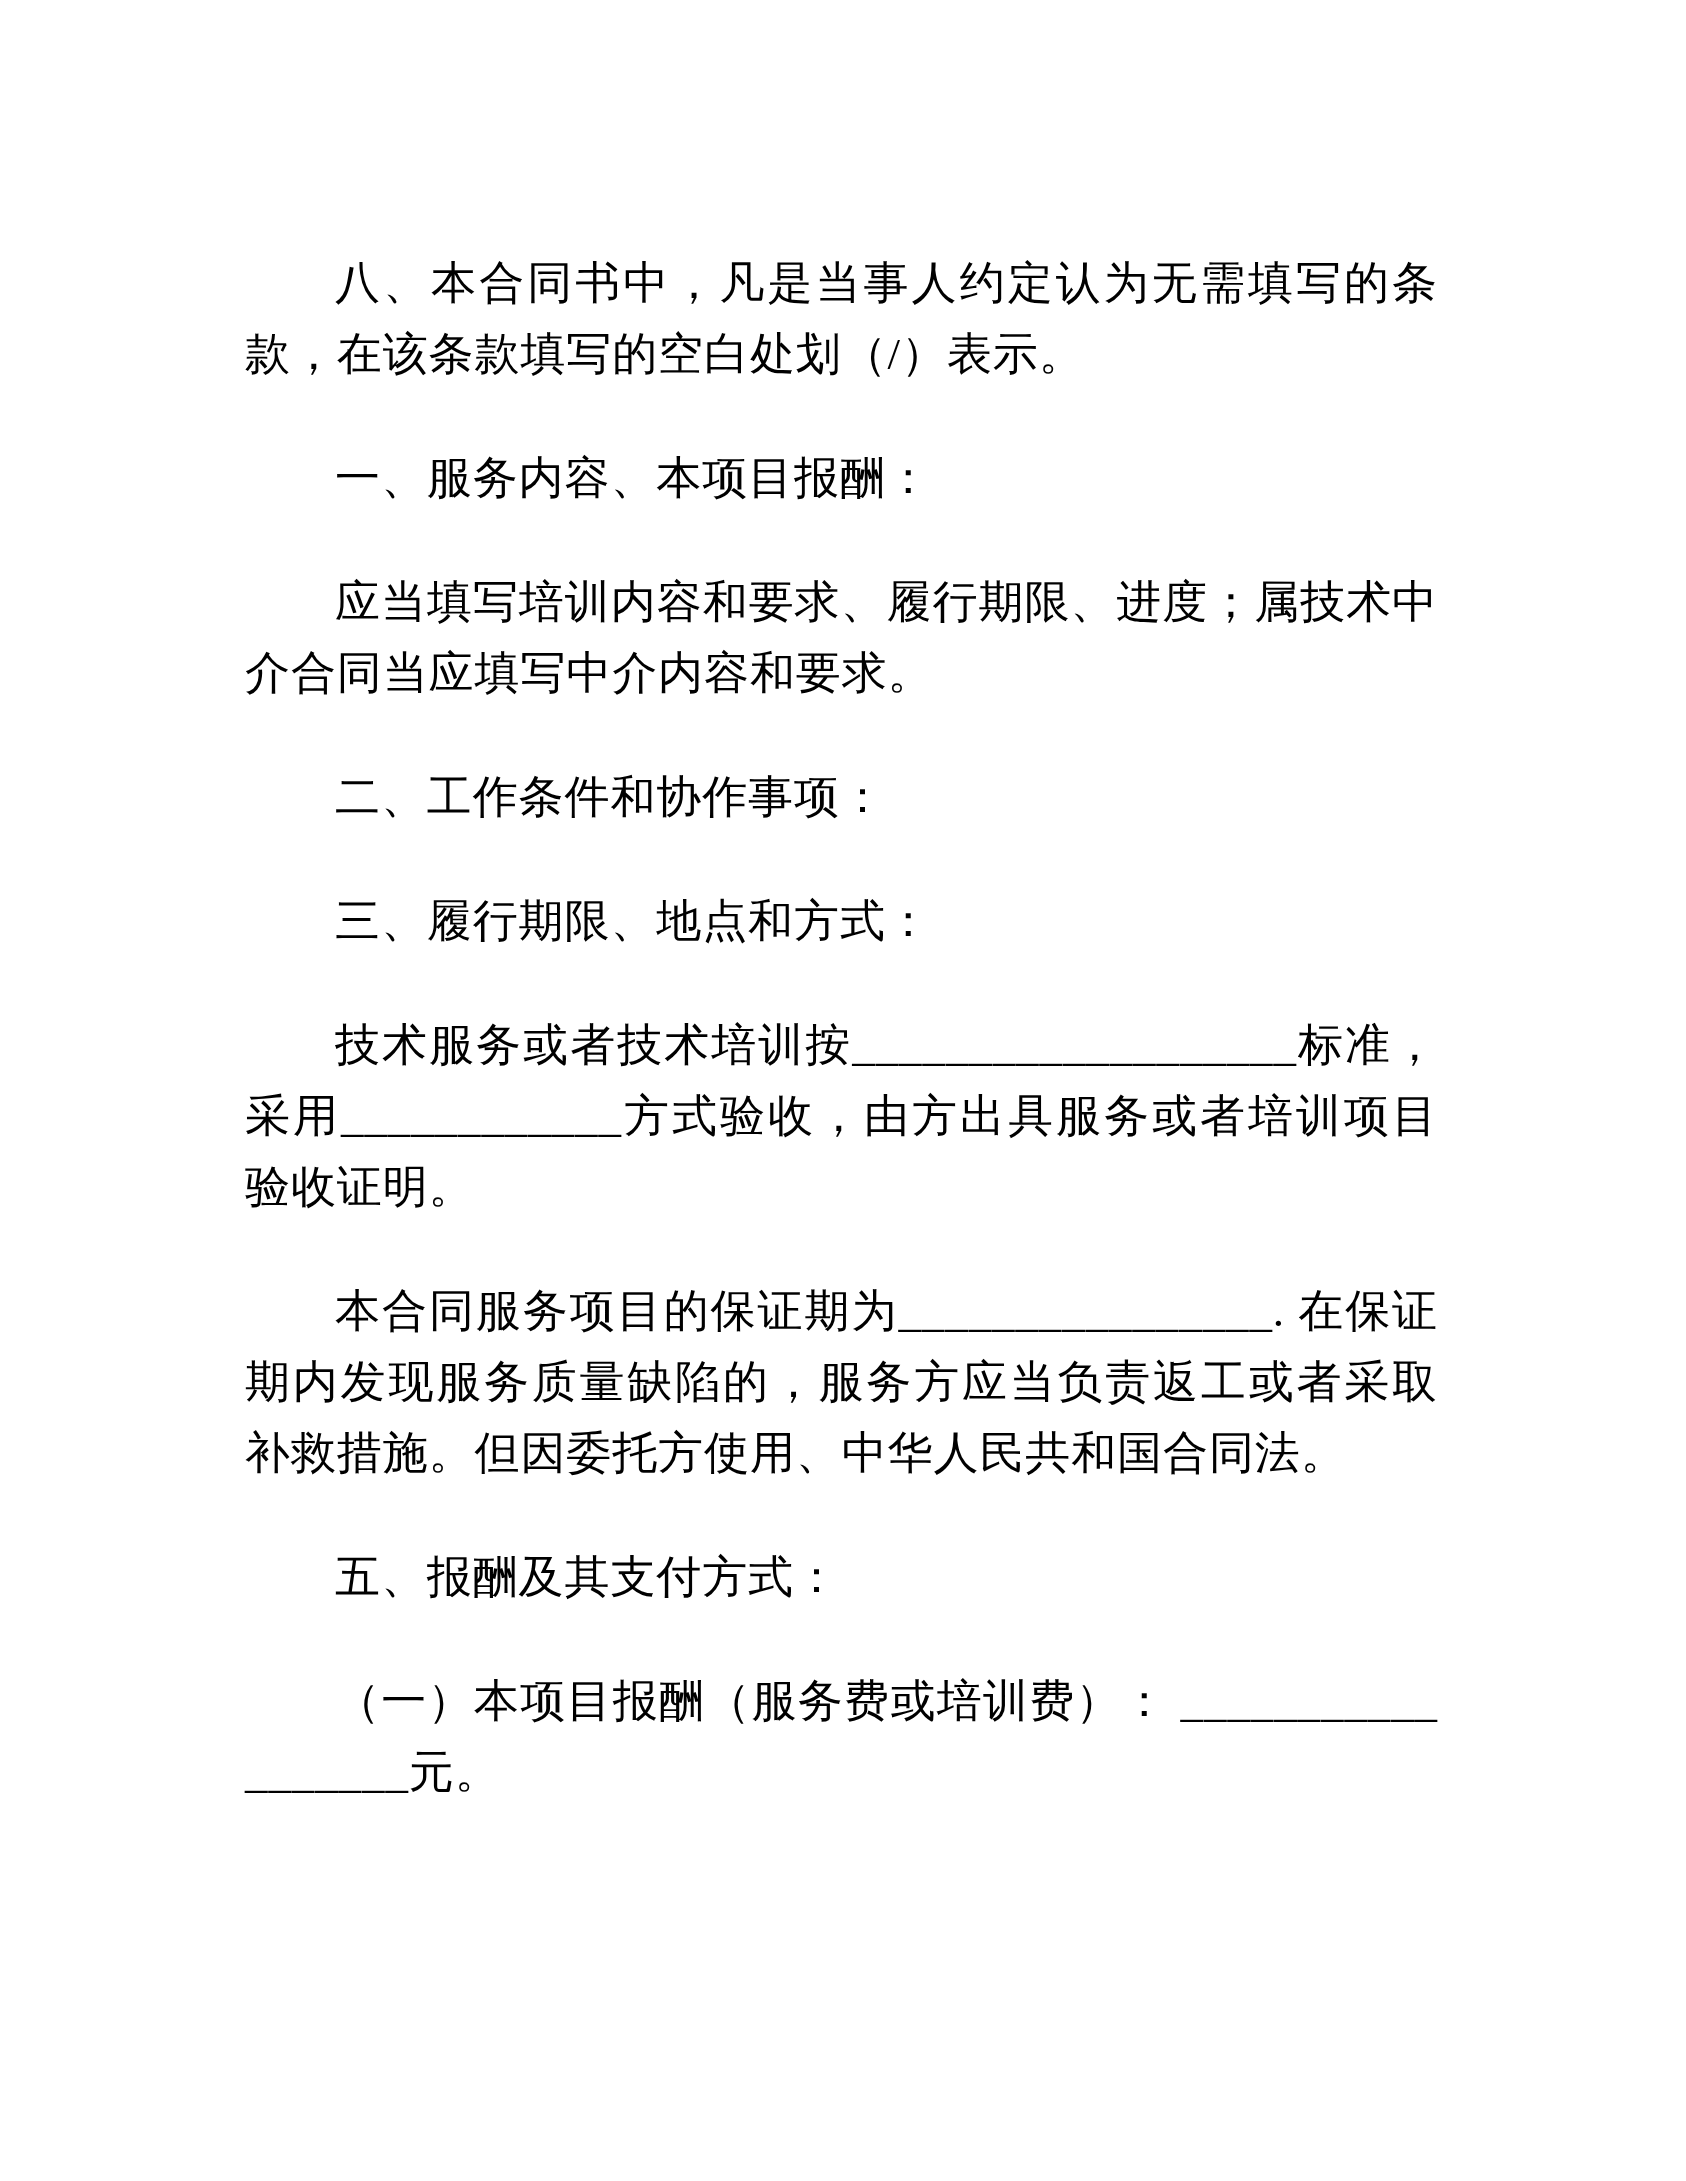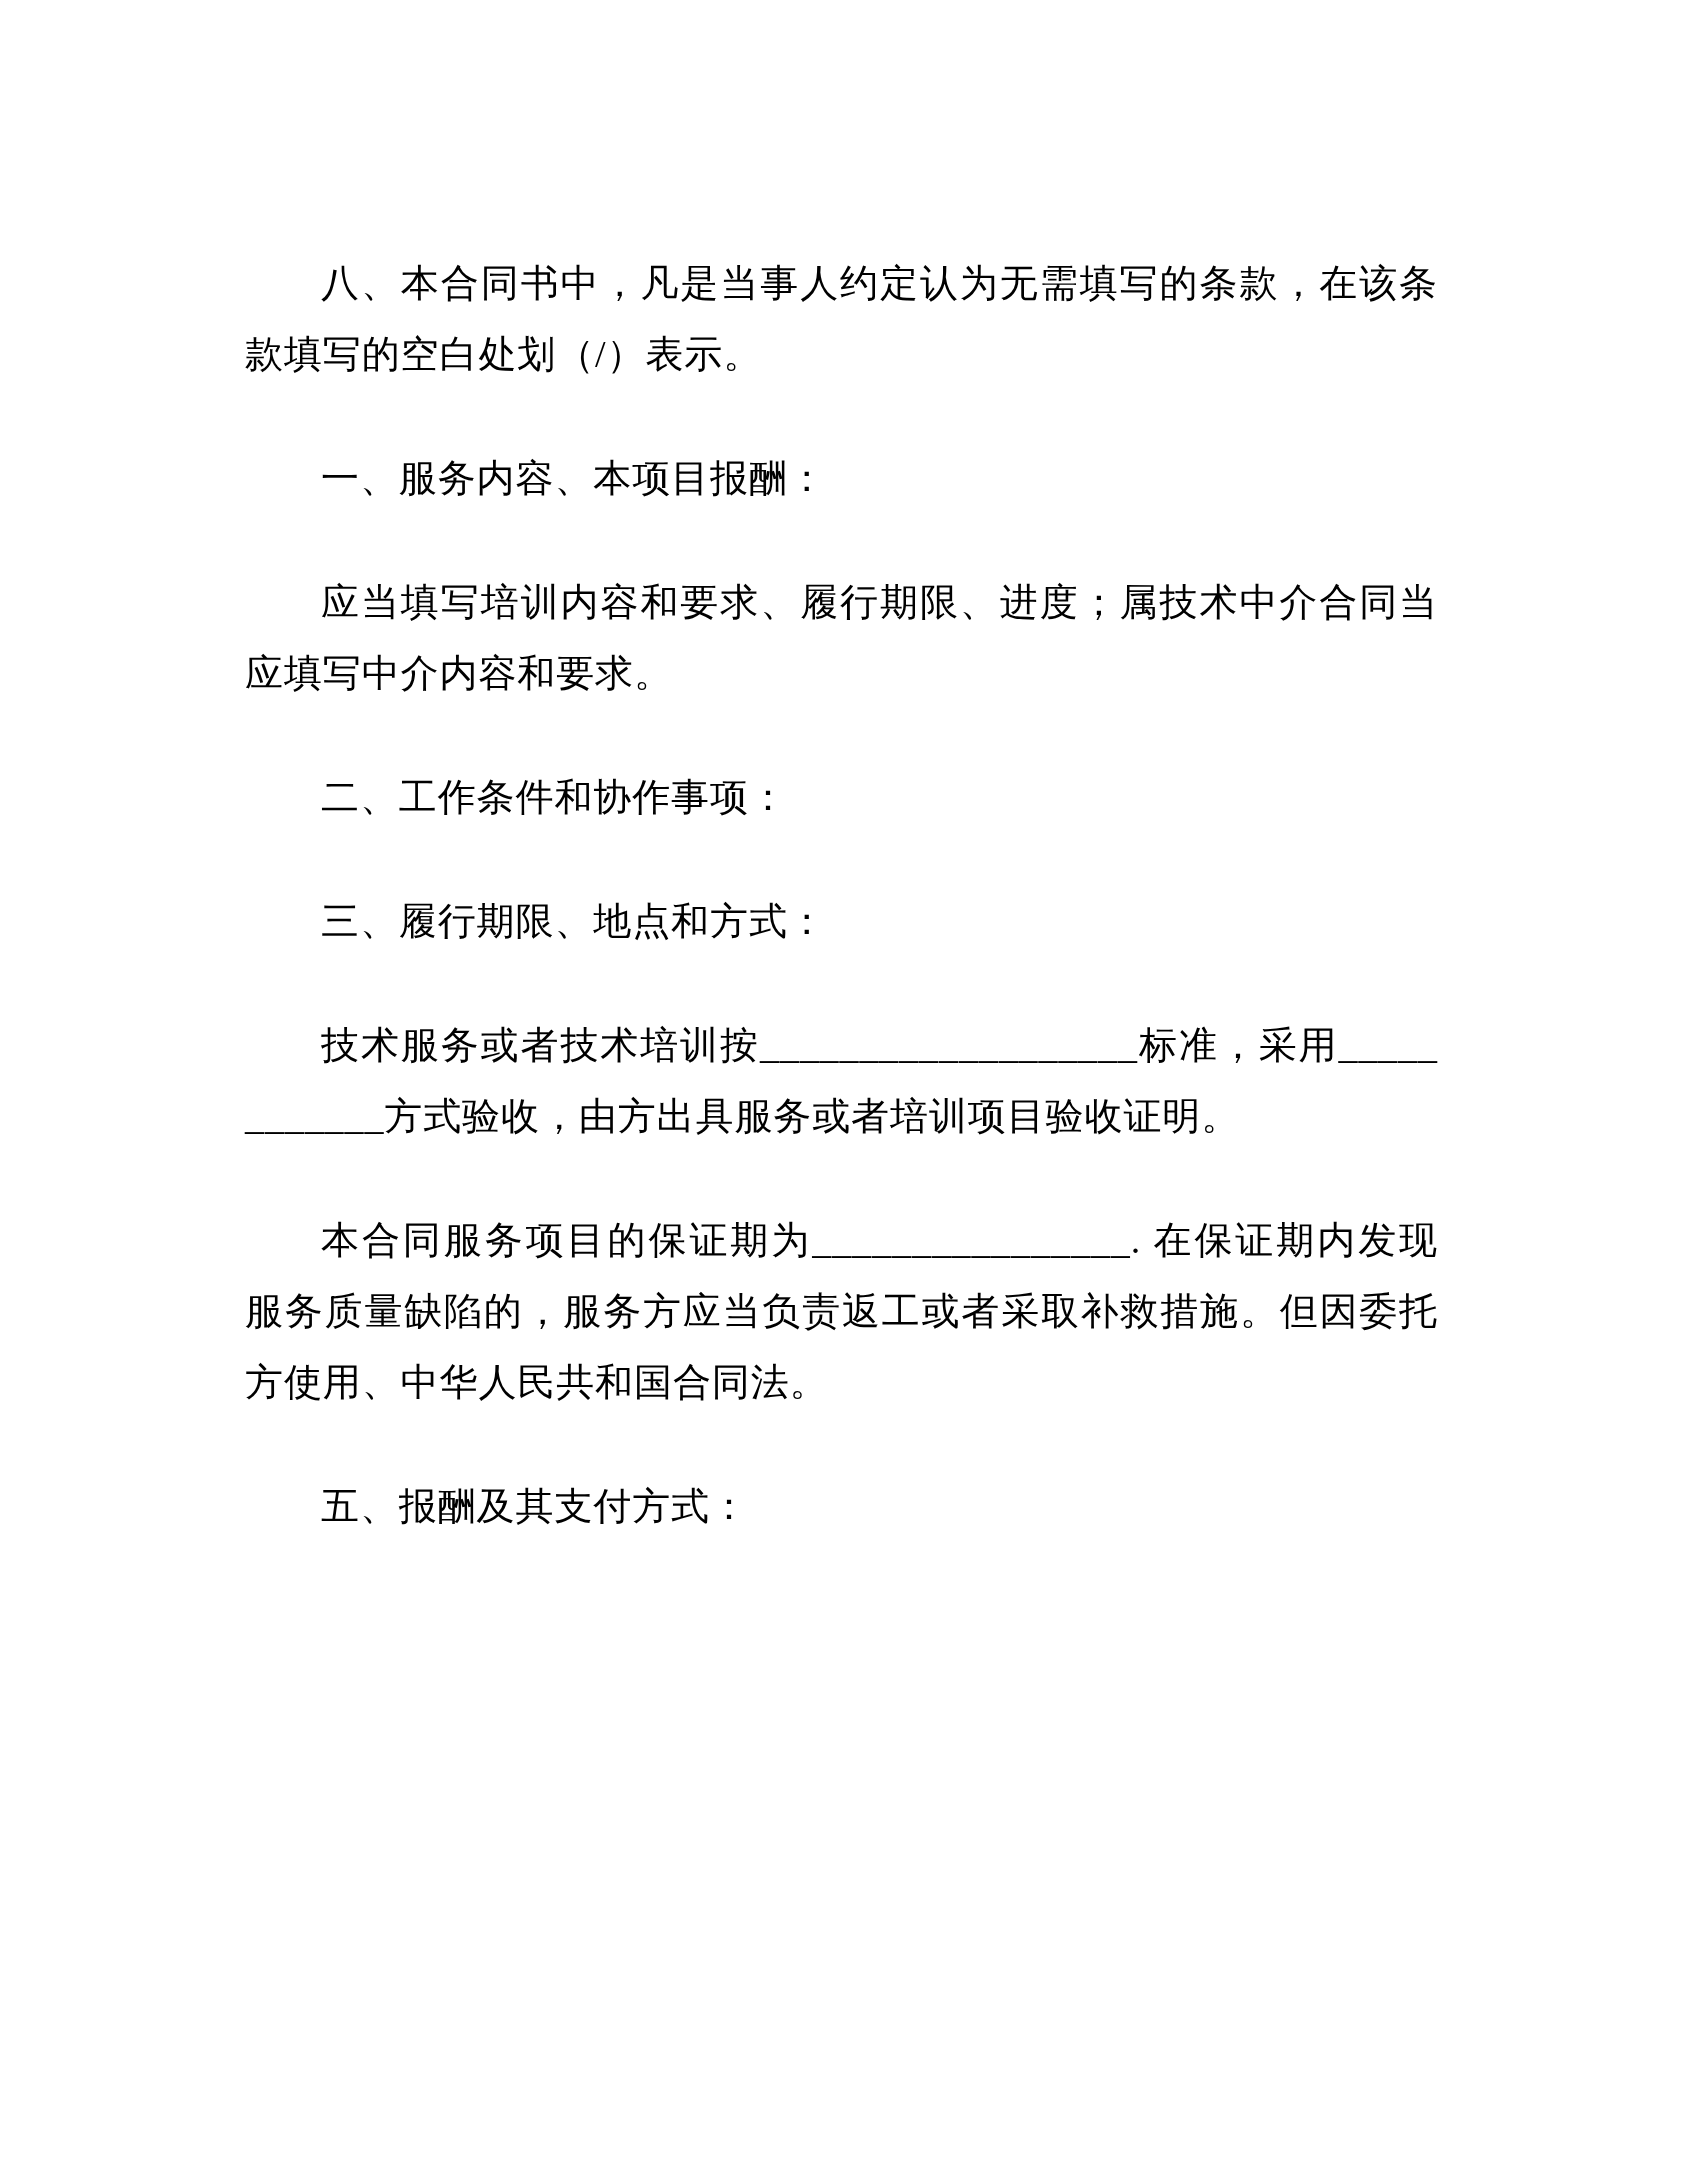--- a/index.html
+++ b/index.html
@@ -9,21 +9,21 @@
   }
   .page {
     position: relative;
     width: 1686px;
     height: 2182px;
     margin: 0 auto;
     background: #ffffff;
     box-sizing: border-box;
     padding: 248px 248px 4px 245px;
     font-family: "Liberation Serif", "DejaVu Serif", serif;
-    font-size: 38px;
+    font-size: 45px;
     color: #000000;
     overflow: hidden;
   }
   .para {
     margin: 0 0 53px 0;
     line-height: 71px;
     text-indent: 2em;
     text-align: justify;
     letter-spacing: 0.9px;
     word-break: break-all;
@@ -34,14 +34,15 @@
 
 <div class="page">
   <p class="para">八、本合同书中，凡是当事人约定认为无需填写的条款，在该条款填写的空白处划（/）表示。</p>
   <p class="para">一、服务内容、本项目报酬：</p>
   <p class="para">应当填写培训内容和要求、履行期限、进度；属技术中介合同当应填写中介内容和要求。</p>
   <p class="para">二、工作条件和协作事项：</p>
   <p class="para">三、履行期限、地点和方式：</p>
   <p class="para">技术服务或者技术培训按___________________标准，采用____________方式验收，由方出具服务或者培训项目验收证明。</p>
   <p class="para">本合同服务项目的保证期为________________. 在保证期内发现服务质量缺陷的，服务方应当负责返工或者采取补救措施。但因委托方使用、中华人民共和国合同法。</p>
   <p class="para">五、报酬及其支付方式：</p>
+  <p class="para">（一）本项目报酬（服务费或培训费）： __________________元。</p>
 </div>
 
 
 </body></html>

